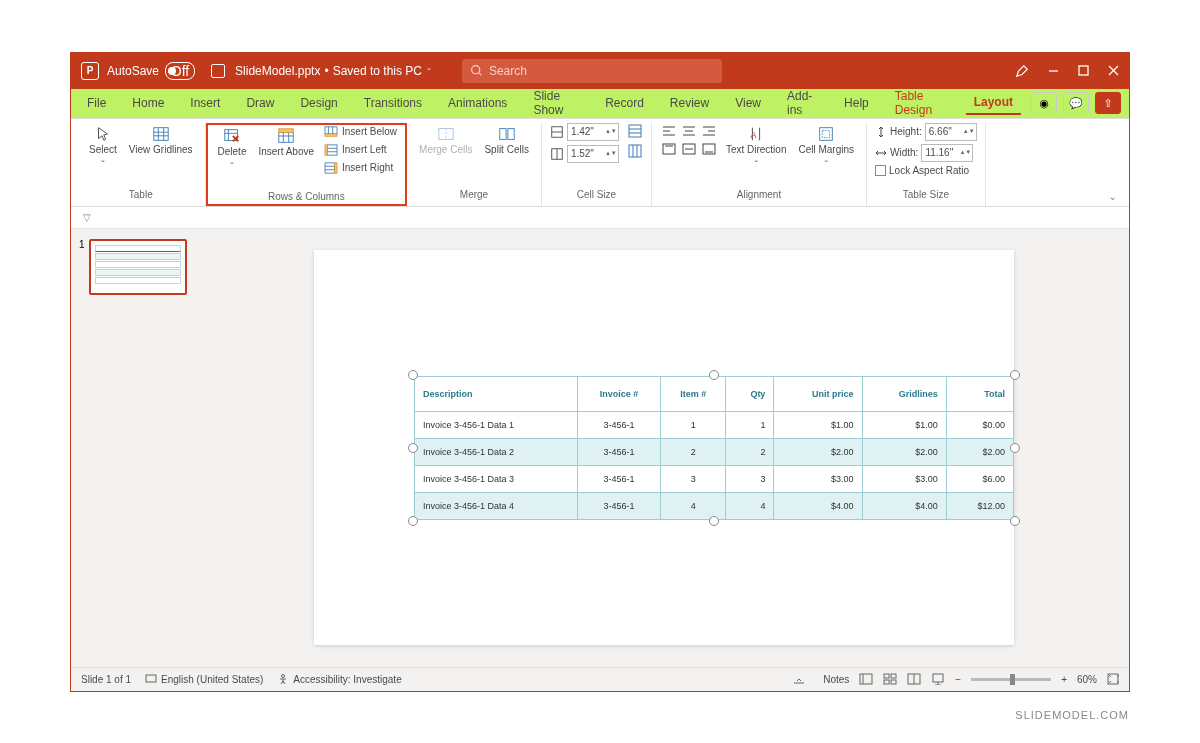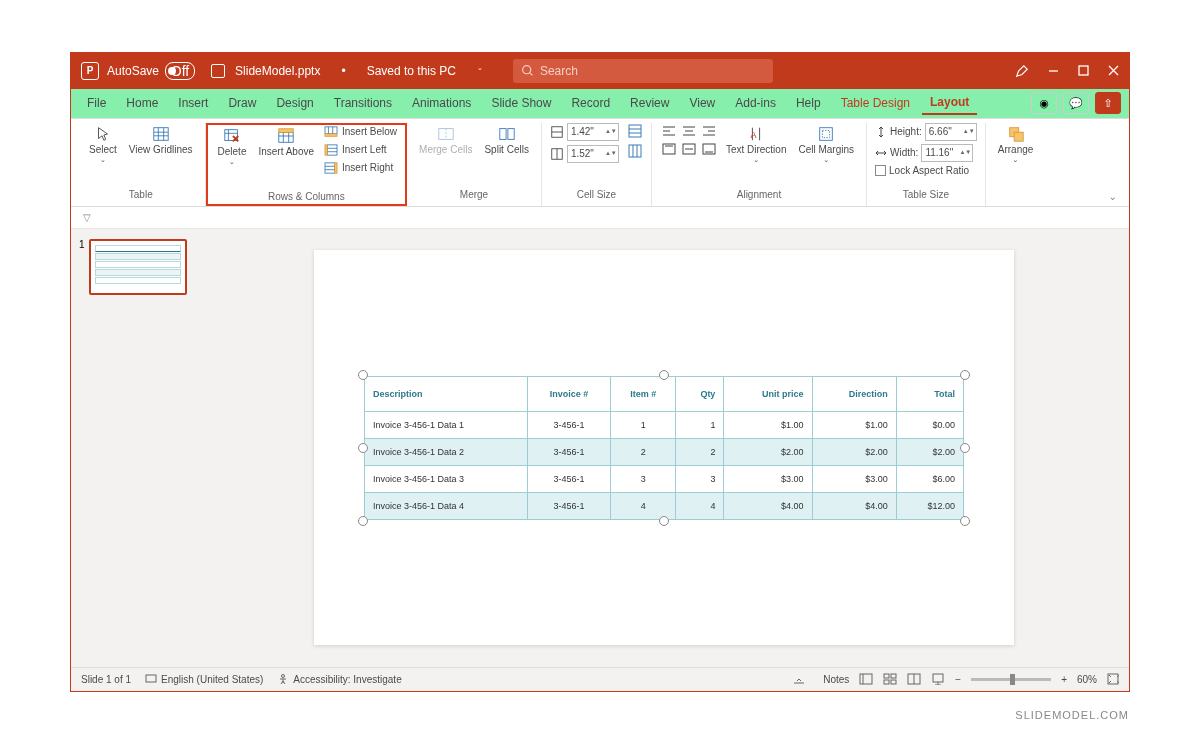--- a/index.html
+++ b/index.html
@@ -4,26 +4,26 @@
 <style>
 *{box-sizing:border-box;margin:0;padding:0;font-family:'Segoe UI',sans-serif}
 body{background:#fff;display:flex;align-items:center;justify-content:center;height:743px}
 .frame{width:1060px;height:640px;border:1px solid #c23a1c;display:flex;flex-direction:column;background:#f3f2f1;position:relative}
 .titlebar{height:36px;background:#c23a1c;display:flex;align-items:center;padding:0 10px;color:#fff;font-size:12px}
 .pp-icon{width:18px;height:18px;border:1.5px solid #fff;border-radius:3px;display:flex;align-items:center;justify-content:center;font-size:10px;font-weight:bold;margin-right:8px}
 .autosave{display:flex;align-items:center;gap:6px;margin-right:16px}
 .toggle{width:30px;height:14px;border:1px solid #fff;border-radius:8px;display:flex;align-items:center;padding:8px 2px;font-size:14px;justify-content:center;position:relative}
 .toggle::before{content:'';width:8px;height:8px;background:#fff;border-radius:50%;position:absolute;left:2px}
 .save-ic{width:14px;height:14px;border:1.5px solid #fff;border-radius:2px;margin-right:10px}
-.title-txt{display:flex;align-items:flex-start;gap:21px}
+.title-txt{display:flex;align-items:flex-start;gap:4px}
 .search{margin-left:30px;width:260px;height:24px;background:#d45a3f;border-radius:3px;display:flex;align-items:center;padding:0 8px;color:#f5d0c6;font-size:12px;gap:6px}
 .search svg{width:13px;height:13px}
 .title-right{margin-left:auto;display:flex;gap:18px;align-items:center}
 .winbtn{width:12px;height:12px;display:flex;align-items:center;justify-content:center}
-.menubar{height:30px;background:#86efac;border-bottom:1px solid #ddd;display:flex;align-items:center;padding:0 8px;font-size:12px;gap:4px}
+.menubar{height:30px;background:#bef264;border-bottom:1px solid #ddd;display:flex;align-items:center;padding:0 8px;font-size:12px;gap:10px}
 .tab{padding:4px 8px;color:#4a4a4a;cursor:pointer}
 .tab.accent{color:#c23a1c}
 .tab.active{color:#c23a1c;border-bottom:2px solid #c23a1c;font-weight:600}
 .menu-right{margin-left:auto;display:flex;gap:6px;align-items:center}
 .mbtn{width:26px;height:22px;border:1px solid #ccc;border-radius:3px;display:flex;align-items:center;justify-content:center;font-size:11px}
 .mbtn.share{background:#c23a1c;color:#fff;border-color:#c23a1c}
 .ribbon{background:#fff;border-bottom:1px solid #ddd;padding:4px 6px 0;display:flex;gap:0;font-size:10px;color:#4a4a4a}
 .group{border-right:1px solid #e5e5e5;padding:0 8px 2px;display:flex;flex-direction:column;align-items:center}
 .group-body{display:flex;align-items:flex-start;gap:4px;height:58px}
 .group-label{font-size:10px;color:#666;margin-top:8px}
@@ -41,21 +41,21 @@
 .align-cell{width:18px;height:16px;display:flex;align-items:center;justify-content:center}
 .align-cell svg{width:14px;height:12px}
 .qat{height:22px;background:#fff;border-bottom:1px solid #e5e5e5;padding:2px 12px;display:flex;align-items:center}
 .canvas-area{flex:1;display:flex;background:#f3f2f1;overflow:hidden}
 .thumbs{width:128px;padding:10px 8px;font-size:10px}
 .thumb-wrap{display:flex;gap:4px}
 .thumb{width:98px;height:56px;border:2px solid #c23a1c;border-radius:2px;background:#fff;padding:4px;display:flex;flex-direction:column;gap:1px}
 .thumb-row{height:7px;background:#eaf5f6;border:0.5px solid #b5d9dc}
 .thumb-row.hdr{background:#fff;border-bottom:1px solid #2b7a8c}
 .slide-pane{flex:1;display:flex;align-items:center;justify-content:center;padding:16px 30px}
-.slide{width:700px;height:395px;background:#fff;box-shadow:0 1px 4px rgba(0,0,0,0.15);position:relative;display:flex;align-items:center;justify-content:center}
+.slide{width:700px;height:395px;background:#fff;box-shadow:0 1px 4px rgba(0,0,0,0.15);position:relative;display:flex;align-items:center;justify-content:flex-end}
 .tbl-wrap{position:relative;width:600px}
 .sel-handle{width:10px;height:10px;border:1px solid #888;background:#fff;border-radius:50%;position:absolute}
 .h-tl{top:-6px;left:-6px}.h-tr{top:-6px;right:-6px}.h-bl{bottom:-6px;left:-6px}.h-br{bottom:-6px;right:-6px}
 .h-tm{top:-6px;left:50%;margin-left:-5px}.h-bm{bottom:-6px;left:50%;margin-left:-5px}
 .h-ml{top:50%;left:-6px;margin-top:-5px}.h-mr{top:50%;right:-6px;margin-top:-5px}
 .data-table{width:100%;border-collapse:collapse;font-size:9px;border:1px solid #9ccdd3}
 .data-table th{color:#2b7a8c;font-weight:600;padding:12px 8px;border:1px solid #9ccdd3;border-top:none;text-align:left;font-size:9px}
 .data-table th.r,.data-table td.r{text-align:right}
 .data-table th.c,.data-table td.c{text-align:center}
 .data-table td{padding:8px 8px;border:1px solid #9ccdd3;color:#333}
@@ -384,35 +384,20 @@
                 <span>11.16"</span>
                 <span class="spn">▲▼</span>
               </div>
             </div>
           <div style="font-size:10px"><span class="chk"></span><span>Lock Aspect Ratio</span></div>
         </div>
       </div>
       <div class="group-label">Table Size</div>
     </div>
 
-    <div class="group" style="border-right:none">
-      <div class="group-body">
-        <div class="rbtn">
-          <div class="ic">
-              <svg viewBox="0 0 20 20">
-                <rect x="3" y="3" width="10" height="10" fill="#f7c46c" stroke="#d89a3a"></rect>
-                <rect x="8" y="8" width="10" height="10" fill="#f7c46c" stroke="#d89a3a"></rect>
-              </svg>
-            </div>
-          <span>Arrange</span>
-            <span class="caret">⌄</span>
-        </div>
-      </div>
-      <div class="group-label">&nbsp;</div>
-    </div>
     <div style="margin-left:auto;align-self:flex-end;padding:4px 6px;color:#888">⌄</div>
   </div>
 
   <div class="qat">
     <span style="color:#888;font-size:10px">▽</span>
   </div>
 
   <div class="canvas-area">
     <div class="thumbs">
       <div class="thumb-wrap">
@@ -438,21 +423,21 @@
           <div class="sel-handle h-bm"></div>
           <div class="sel-handle h-br"></div>
           <table class="data-table">
             <thead>
                 <tr id="tbl-head">
                   <th>Description</th>
                   <th class="c">Invoice #</th>
                   <th class="c">Item #</th>
                   <th class="r">Qty</th>
                   <th class="r">Unit price</th>
-                  <th class="r">Direction</th>
+                  <th class="r">Gridlines</th>
                   <th class="r">Total</th>
                 </tr>
               </thead>
             <tbody id="tbl-body">
                 <tr>
                   <td>Invoice 3-456-1 Data 1</td>
                   <td class="c">3-456-1</td>
                   <td class="c">1</td>
                   <td class="r">1</td>
                   <td class="r">$1.00</td>

